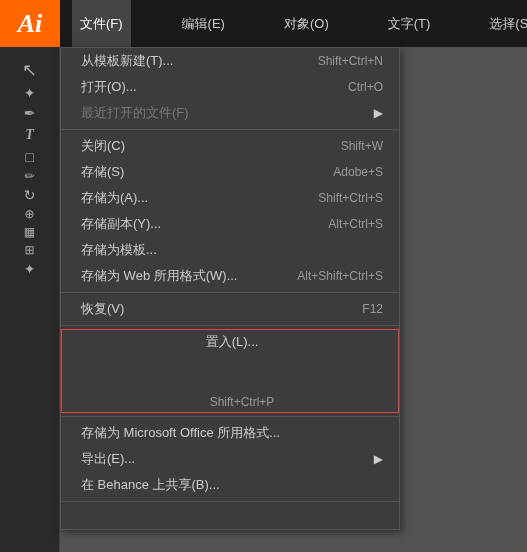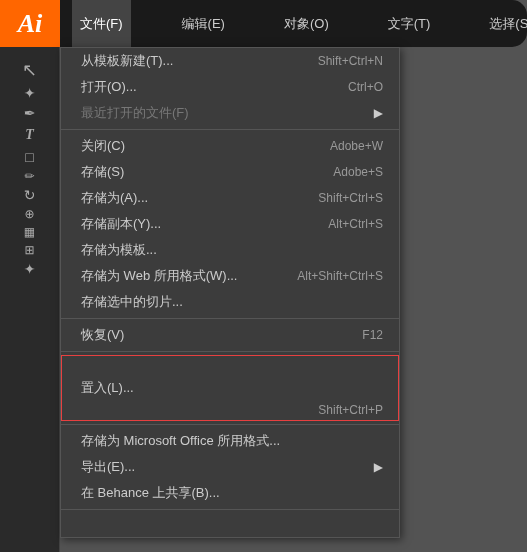--- a/index.html
+++ b/index.html
@@ -17,21 +17,20 @@
       position: relative;
     }
 
     
     .title-bar {
       background: #1a1a1a;
       height: 47px;
       display: flex;
       align-items: center;
       position: relative;
-      border-radius: 15px;
     }
 
     .ai-logo {
       width: 60px;
       height: 47px;
       background: #ff6600;
       display: flex;
       align-items: center;
       justify-content: center;
       font-size: 26px;
@@ -92,20 +91,21 @@
       color: #777777;
       cursor: default;
       text-align: center;
     }
 
     .dropdown-item.highlighted {
       border: 1px solid #e84040;
       color: #cccccc;
       background: transparent;
       padding: 3px 15px 3px 19px;
+      flex-direction: column;
     }
 
     .dropdown-item .shortcut {
       color: #999999;
       font-size: 12px;
       margin-left: 20px;
       white-space: nowrap;
     }
 
     .dropdown-item.highlighted .shortcut {
@@ -200,45 +200,41 @@
   </div>
   <div class="dropdown-item disabled">
     <span>最近打开的文件(F)</span>
     <span class="shortcut arrow">▶</span>
   </div>
 
   <div class="dropdown-separator"></div>
 
   <div class="dropdown-item">
     <span>关闭(C)</span>
-    <span class="shortcut">Adobe+W</span>
+    <span class="shortcut">Shift+W</span>
   </div>
   <div class="dropdown-item">
     <span>存储(S)</span>
     <span class="shortcut">Adobe+S</span>
   </div>
   <div class="dropdown-item">
     <span>存储为(A)...</span>
     <span class="shortcut">Shift+Ctrl+S</span>
   </div>
   <div class="dropdown-item">
     <span>存储副本(Y)...</span>
     <span class="shortcut">Alt+Ctrl+S</span>
   </div>
   <div class="dropdown-item">
     <span>存储为模板...</span>
     <span class="shortcut"></span>
   </div>
   <div class="dropdown-item">
     <span>存储为 Web 所用格式(W)...</span>
     <span class="shortcut">Alt+Shift+Ctrl+S</span>
-  </div>
-  <div class="dropdown-item">
-    <span>存储选中的切片...</span>
-    <span class="shortcut"></span>
   </div>
 
   <div class="dropdown-separator"></div>
 
   <div class="dropdown-item">
     <span>恢复(V)</span>
     <span class="shortcut">F12</span>
   </div>
 
   <div class="dropdown-separator"></div>

